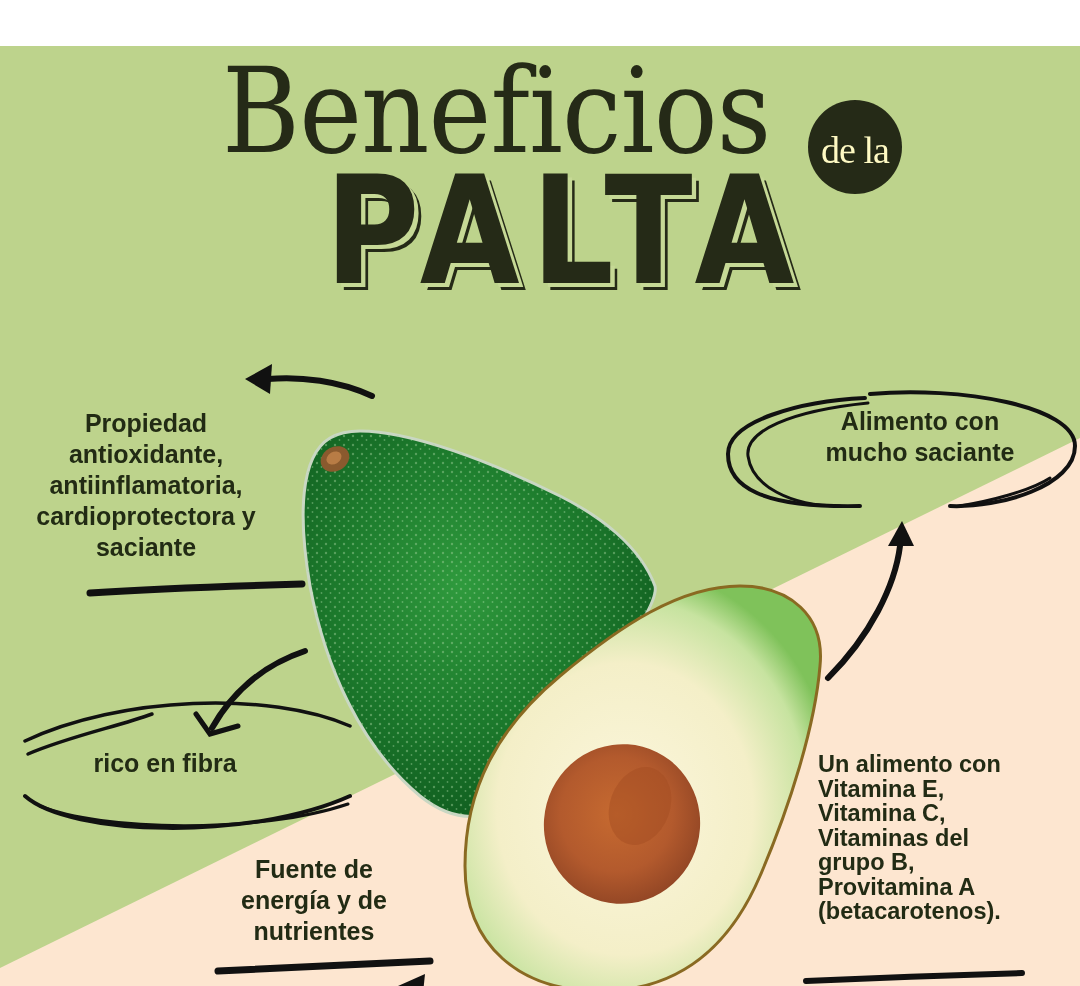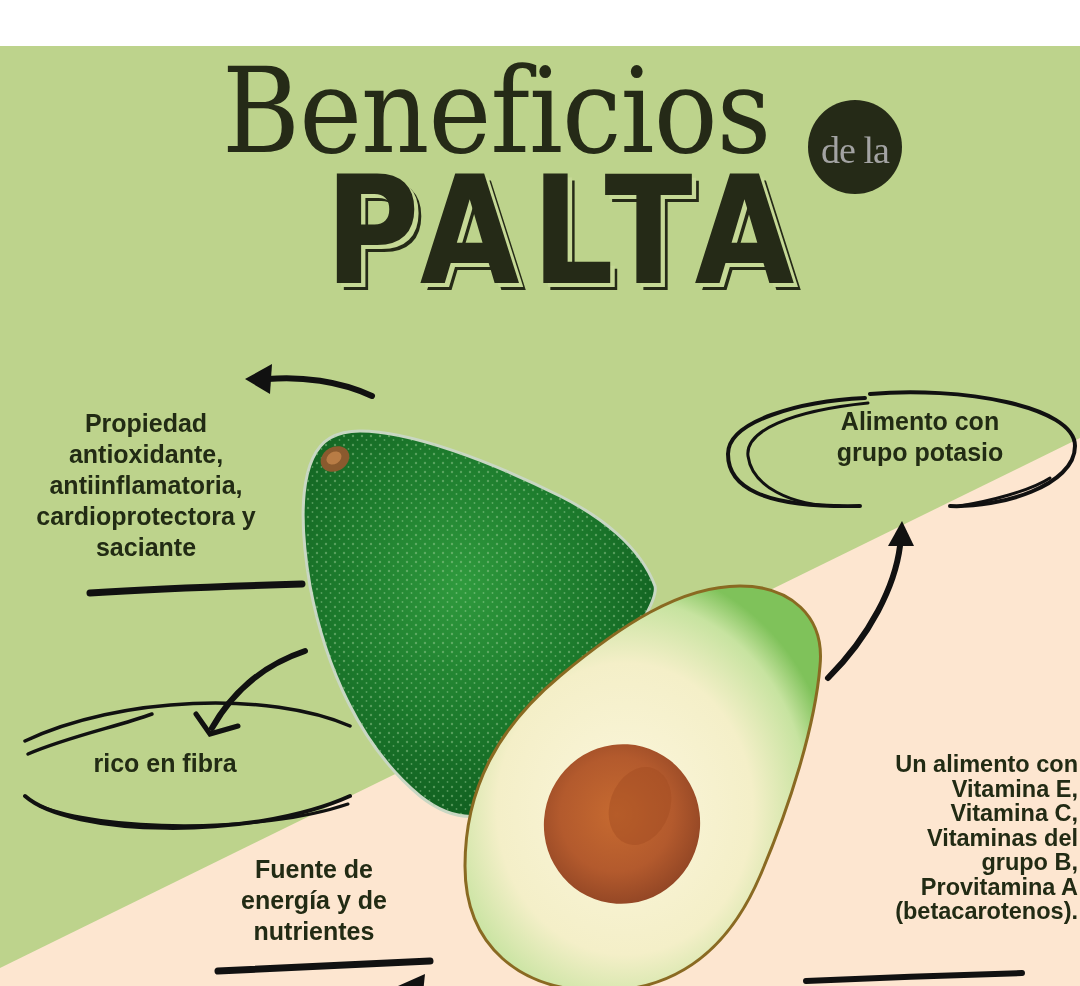--- a/index.html
+++ b/index.html
@@ -3,23 +3,23 @@
 <meta charset="utf-8">
 <style>
   html,body{margin:0;padding:0;}
   body{width:1080px;height:986px;overflow:hidden;position:relative;font-family:"Liberation Sans",sans-serif;}
   .canvas{position:absolute;inset:0;width:1080px;height:986px;overflow:hidden;background:#fde6d0;margin-top:46px;}
   .bg-green{position:absolute;inset:0;}
   .layer{position:absolute;left:0;top:0;width:1080px;height:986px;}
   .title-script{position:absolute;left:222px;top:6px;font-family:"DejaVu Serif","Liberation Serif",serif;font-weight:normal;font-size:118px;line-height:1;color:#252a17;letter-spacing:-1px;transform:scaleX(0.9);transform-origin:left top;}
   .title-bold{position:absolute;left:325px;top:110px;font-family:"DejaVu Sans","Liberation Sans",sans-serif;font-weight:bold;font-size:150px;line-height:1;color:#252a17;letter-spacing:14px;text-shadow:5px 4px 0 #c6d996,8px 7px 0 #252a17;transform:scaleX(0.86);transform-origin:left top;}
   .dela{position:absolute;left:808px;top:54px;width:94px;height:94px;border-radius:50%;background:#252a17;display:flex;align-items:center;justify-content:center;}
-  .dela span{font-family:"Liberation Serif",serif;font-size:38px;color:#a3a3a3;letter-spacing:-1px;margin-top:6px;}
+  .dela span{font-family:"Liberation Serif",serif;font-size:38px;color:#fef9c3;letter-spacing:-1px;margin-top:6px;}
   .label{position:absolute;color:#222b14;font-weight:bold;font-size:25px;line-height:31px;text-align:center;}
-  .label.left{text-align:right;}
+  .label.left{text-align:left;}
   .l-prop{left:0px;top:362px;width:292px;}
   .l-pot{left:790px;top:360px;width:260px;}
   .l-fib{left:50px;top:702px;width:230px;}
   .l-fue{left:228px;top:808px;width:172px;}
   .l-vit{left:818px;top:706px;width:260px;font-size:23.5px;line-height:24.5px;}
 </style>
 </head>
 <body>
 
 <div class="canvas">
@@ -120,21 +120,21 @@
   <div class="label l-prop">
     <div>Propiedad</div>
     <div>antioxidante,</div>
     <div>antiinflamatoria,</div>
     <div>cardioprotectora y</div>
     <div>saciante</div>
   </div>
 
   <div class="label l-pot">
     <div>Alimento con</div>
-    <div>grupo potasio</div>
+    <div>mucho saciante</div>
   </div>
 
   <div class="label l-fib">
     <div>rico en fibra</div>
   </div>
 
   <div class="label l-fue">
     <div>Fuente de</div>
     <div>energía y de</div>
     <div>nutrientes</div>

